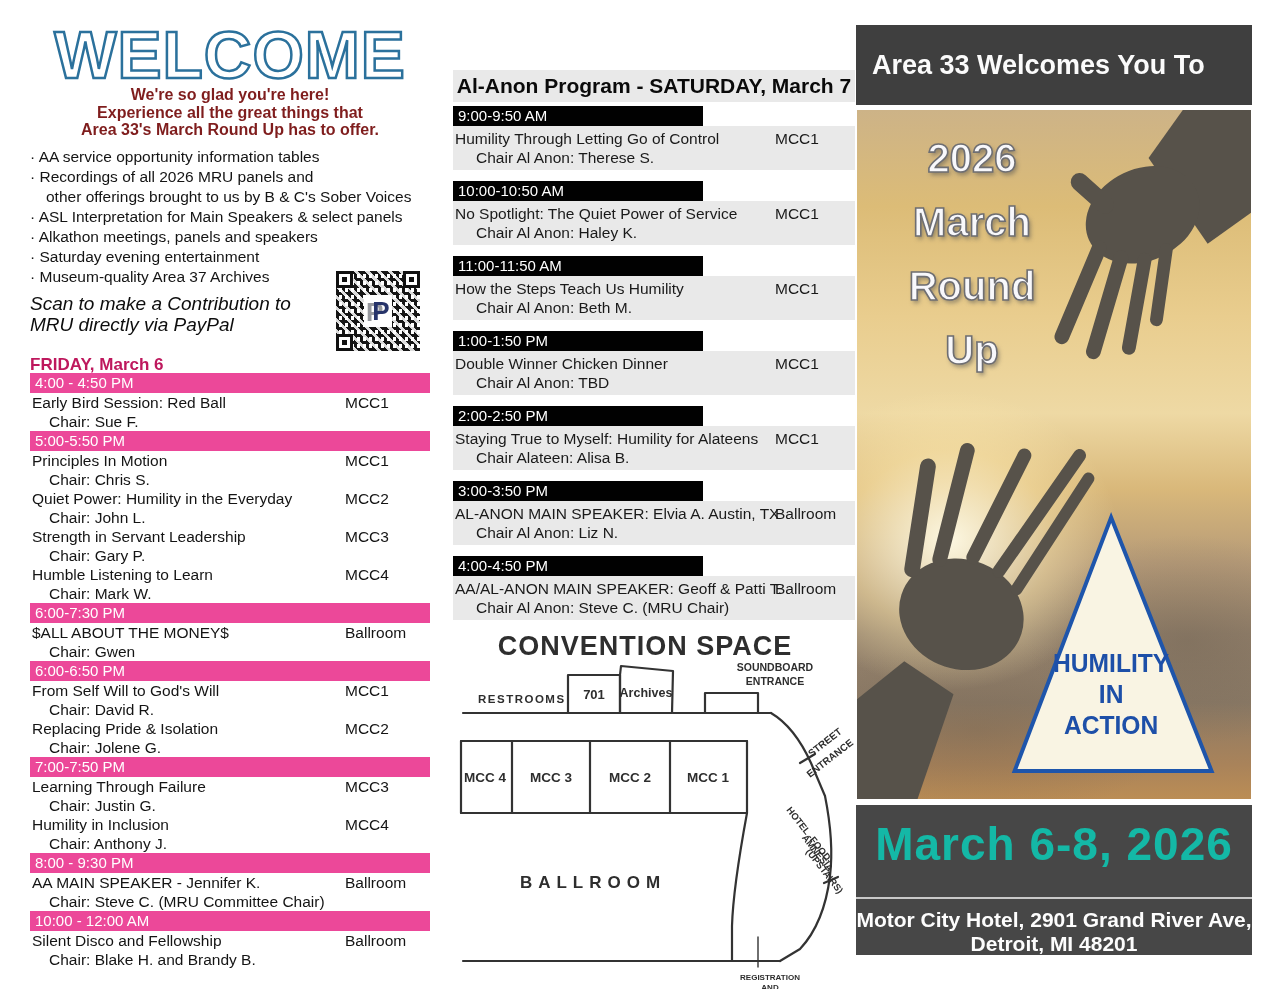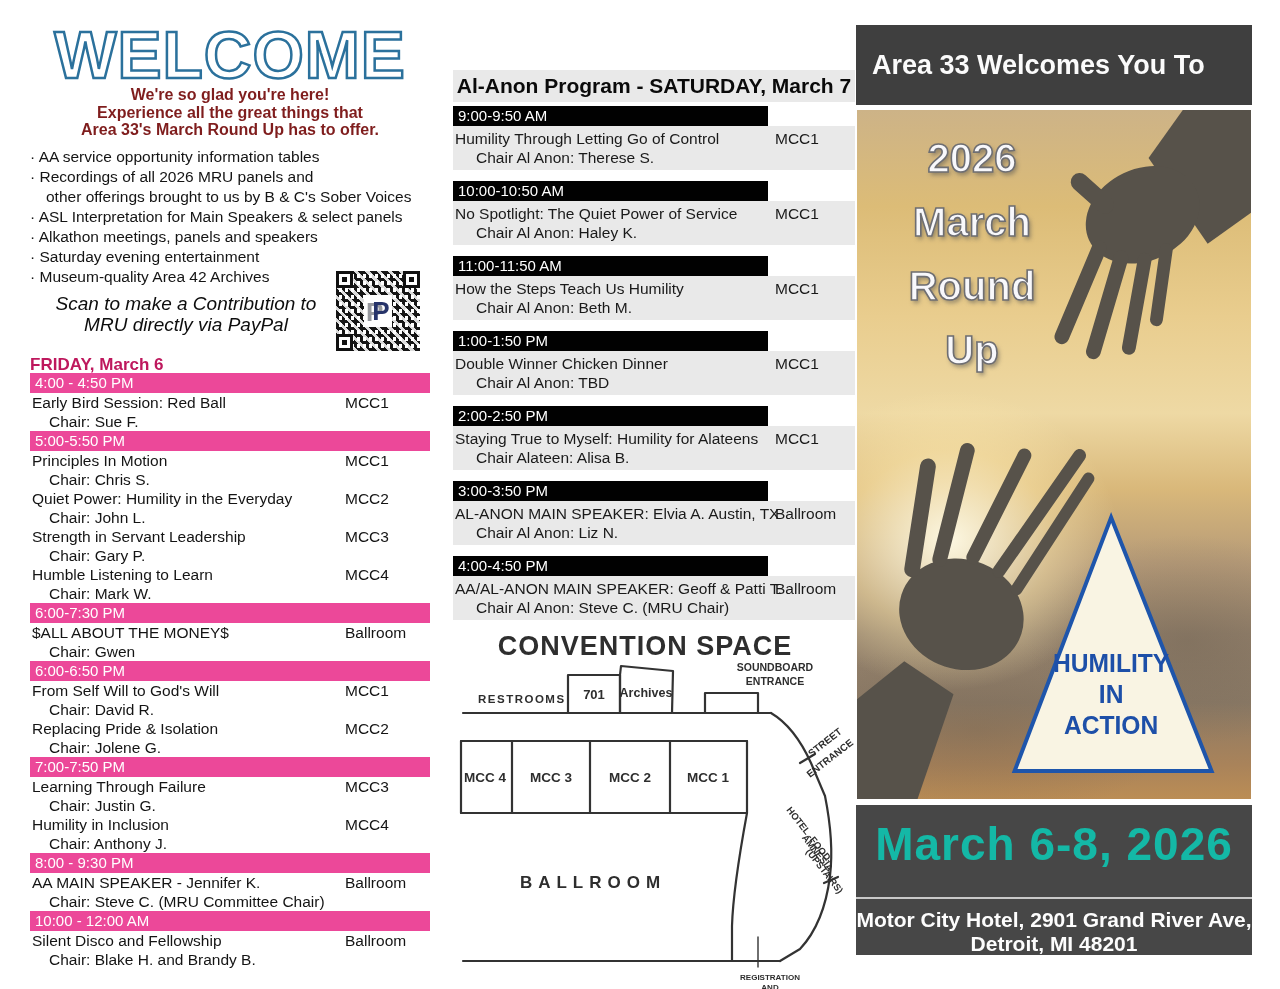--- a/index.html
+++ b/index.html
@@ -12,21 +12,21 @@
   .col-left { position:absolute; left:30px; top:28px; width:400px; }
   .welcome {
     font-size:66px; font-weight:700; text-align:center; line-height:54px; height:56px;
     color:#ffffff; -webkit-text-stroke:2.5px #2b719c; letter-spacing:1px;
   }
   .intro { margin-top:2px; font-size:16px; font-weight:700; line-height:17.5px; text-align:center; color:#7f1d1d; }
   .bullets { margin-top:8px; font-size:15.5px; line-height:20px; color:#141414; }
   .bullet::before { content:"\00B7  "; }
   .bullet-cont { padding-left:16px; }
   .paypal-note {
-    position:absolute; left:0; top:265px; width:312px; text-align:center;
+    position:absolute; left:0; top:265px; width:312px; 
     font-style:italic; font-size:19px; line-height:21px; color:#0d0d0d;
   }
   .qr {
     position:absolute; left:303px; top:240px; width:90px; height:86px; background:#fff;
     padding:3px;
   }
   .qr-inner {
     position:relative; width:100%; height:100%;
     background:
       repeating-linear-gradient(90deg, #161616 0 3px, transparent 3px 6px),
@@ -56,21 +56,21 @@
   .s-chair { padding-left:19px; }
   .s-room { position:absolute; left:315px; top:0; }
   
   .col-mid { position:absolute; left:453px; top:30px; width:402px;margin-top:40px; }
   .mid-title {
     height:32px; background:#e9e9e9; font-size:21px; font-weight:700;
     text-align:center; line-height:32px; color:#0a0a0a; margin-bottom:4px;
   }
   .mblock { margin-bottom:11px; }
   .mbar {
-    width:315px; height:20px; background:#010101; color:#fff;
+    width:250px; height:20px; background:#010101; color:#fff;
     font-size:15px; line-height:20px; padding-left:5px;
   }
   .mgray { position:relative; background:#e9e9e9; padding:3px 0; font-size:15.5px; line-height:19px; }
   .m-title { padding-left:2px; }
   .m-chair { padding-left:23px; }
   .m-room { position:absolute; left:322px; top:3px; }
   .map-svg { display:block; margin-top:6px; }
   .map-svg text { font-family:"Liberation Sans", sans-serif; font-weight:700; fill:#2e2e2e; }
   
   .banner-top {
@@ -115,21 +115,21 @@
       <div>Experience all the great things that</div>
       <div>Area 33's March Round Up has to offer.</div>
     </div>
     <div class="bullets">
       <div class="bullet">AA service opportunity information tables</div>
       <div class="bullet">Recordings of all 2026 MRU panels and</div>
       <div class="bullet-cont">other offerings brought to us by B &amp; C's Sober Voices</div>
       <div class="bullet">ASL Interpretation for Main Speakers &amp; select panels</div>
       <div class="bullet">Alkathon meetings, panels and speakers</div>
       <div class="bullet">Saturday evening entertainment</div>
-      <div class="bullet">Museum-quality Area 42 Archives</div>
+      <div class="bullet">Museum-quality Area 37 Archives</div>
     </div>
 
     <div class="paypal-note">
       <div>Scan to make a Contribution to</div>
       <div>MRU directly via PayPal</div>
     </div>
     <div class="qr">
       <div class="qr-inner">
         <div class="finder tl"></div>
         <div class="finder tr"></div>

